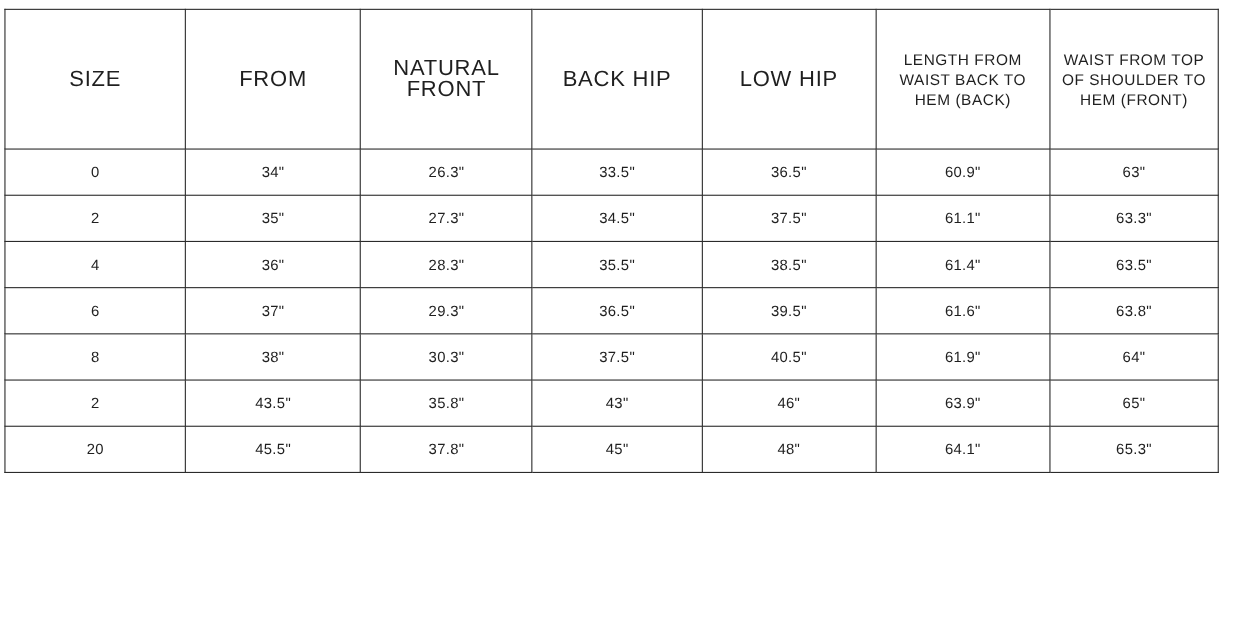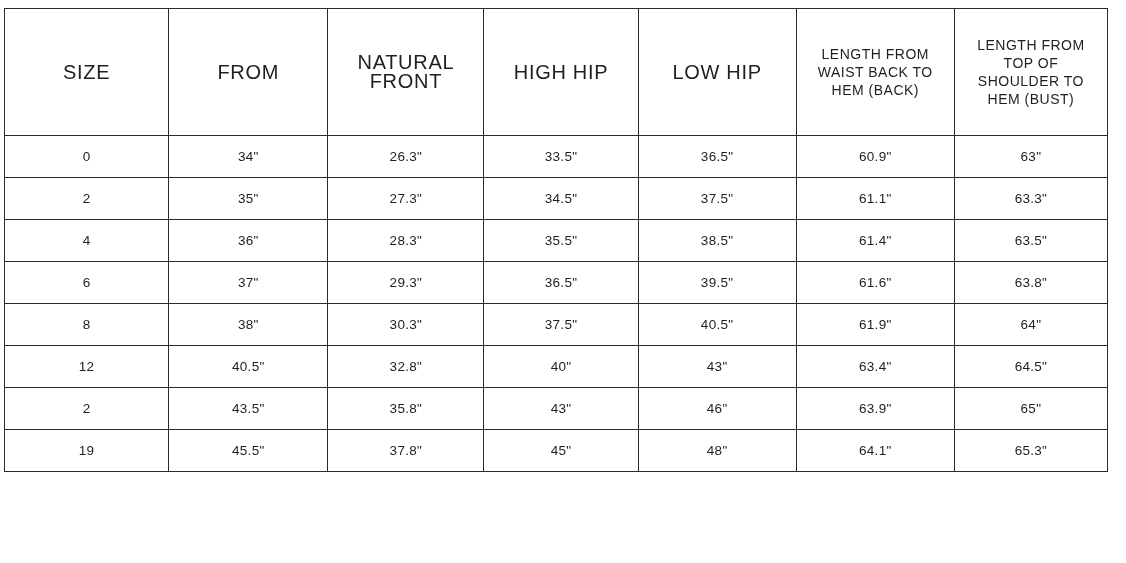--- a/index.html
+++ b/index.html
@@ -76,24 +76,24 @@
         <col class="c3">
       <col class="c4">
         <col class="c5">
         <col class="c6">
     </colgroup>
     <thead>
       <tr>
         <th>SIZE</th>
         <th>FROM</th>
         <th>NATURAL FRONT</th>
-        <th>HIGH HIP</th>
+        <th>BACK HIP</th>
         <th>LOW HIP</th>
         <th class="wrap-head">LENGTH FROM WAIST BACK TO HEM (BACK)</th>
-        <th class="wrap-head">LENGTH FROM TOP OF SHOULDER TO HEM (BUST)</th>
+        <th class="wrap-head">WAIST FROM TOP OF SHOULDER TO HEM (FRONT)</th>
       </tr>
     </thead>
     <tbody>
       <tr>
         <td>0</td>
         <td>34"</td>
         <td>26.3"</td>
         <td>33.5"</td>
         <td>36.5"</td>
         <td>60.9"</td>
@@ -129,39 +129,30 @@
       <tr>
         <td>8</td>
         <td>38"</td>
         <td>30.3"</td>
         <td>37.5"</td>
         <td>40.5"</td>
         <td>61.9"</td>
         <td>64"</td>
       </tr>
       <tr>
-        <td>12</td>
-        <td>40.5"</td>
-        <td>32.8"</td>
-        <td>40"</td>
-        <td>43"</td>
-        <td>63.4"</td>
-        <td>64.5"</td>
-      </tr>
-      <tr>
         <td>2</td>
         <td>43.5"</td>
         <td>35.8"</td>
         <td>43"</td>
         <td>46"</td>
         <td>63.9"</td>
         <td>65"</td>
       </tr>
       <tr>
-        <td>19</td>
+        <td>20</td>
         <td>45.5"</td>
         <td>37.8"</td>
         <td>45"</td>
         <td>48"</td>
         <td>64.1"</td>
         <td>65.3"</td>
       </tr>
     </tbody>
   </table>
 </div>

